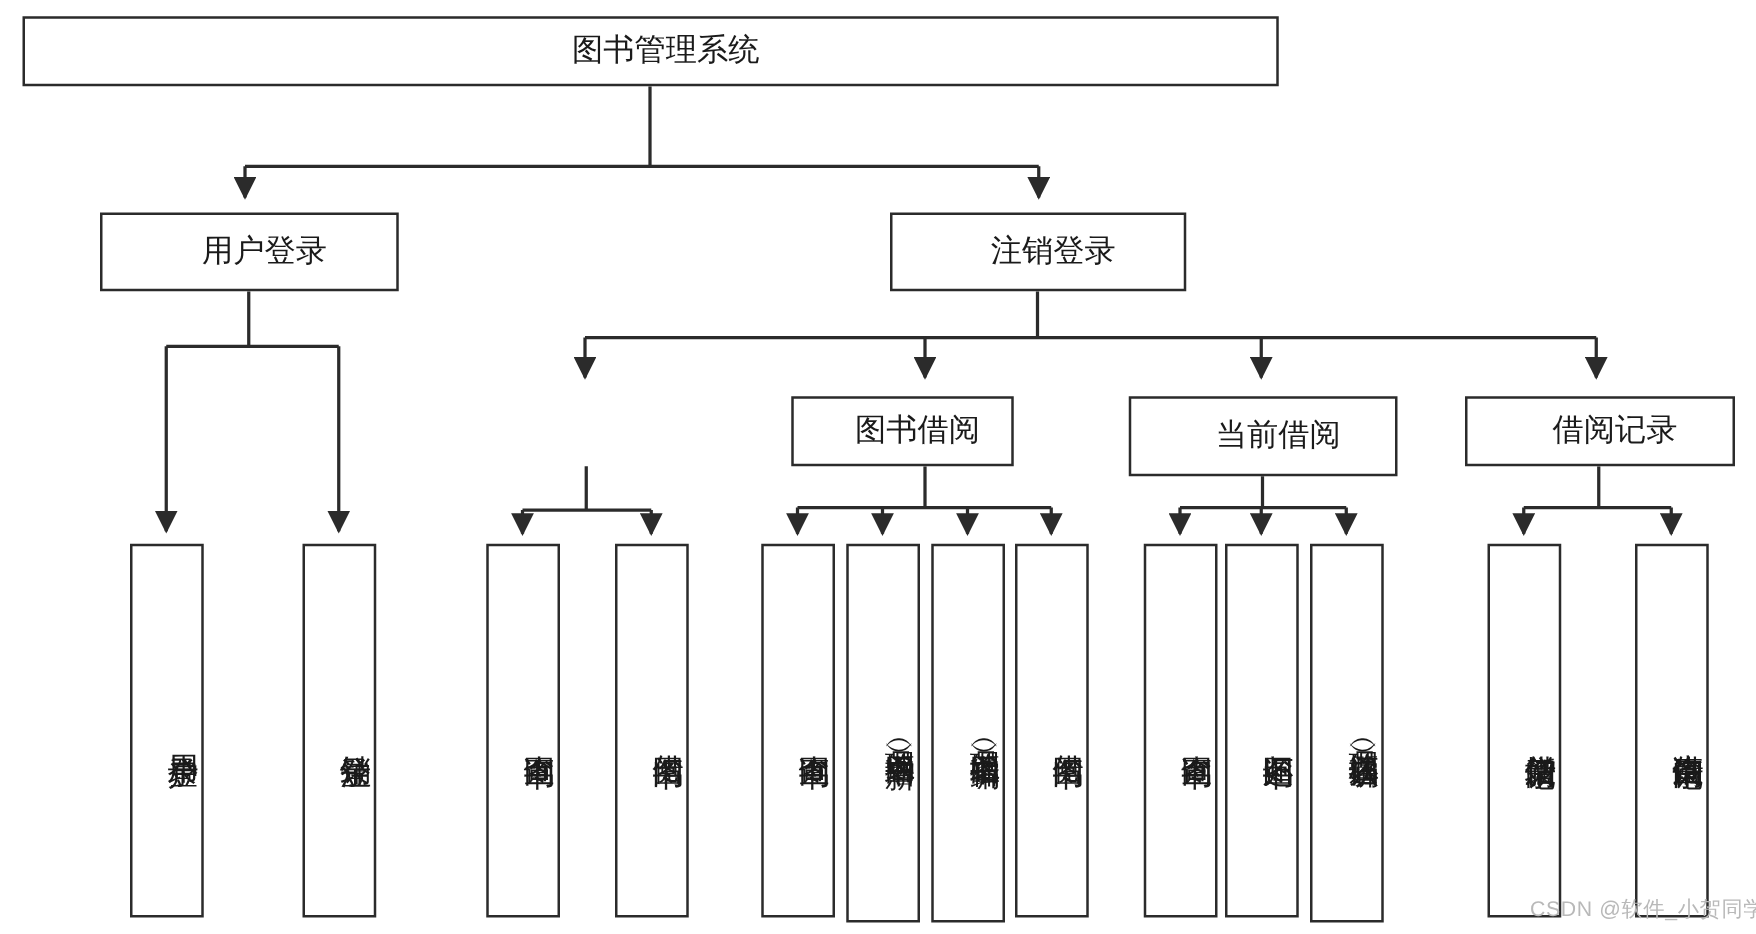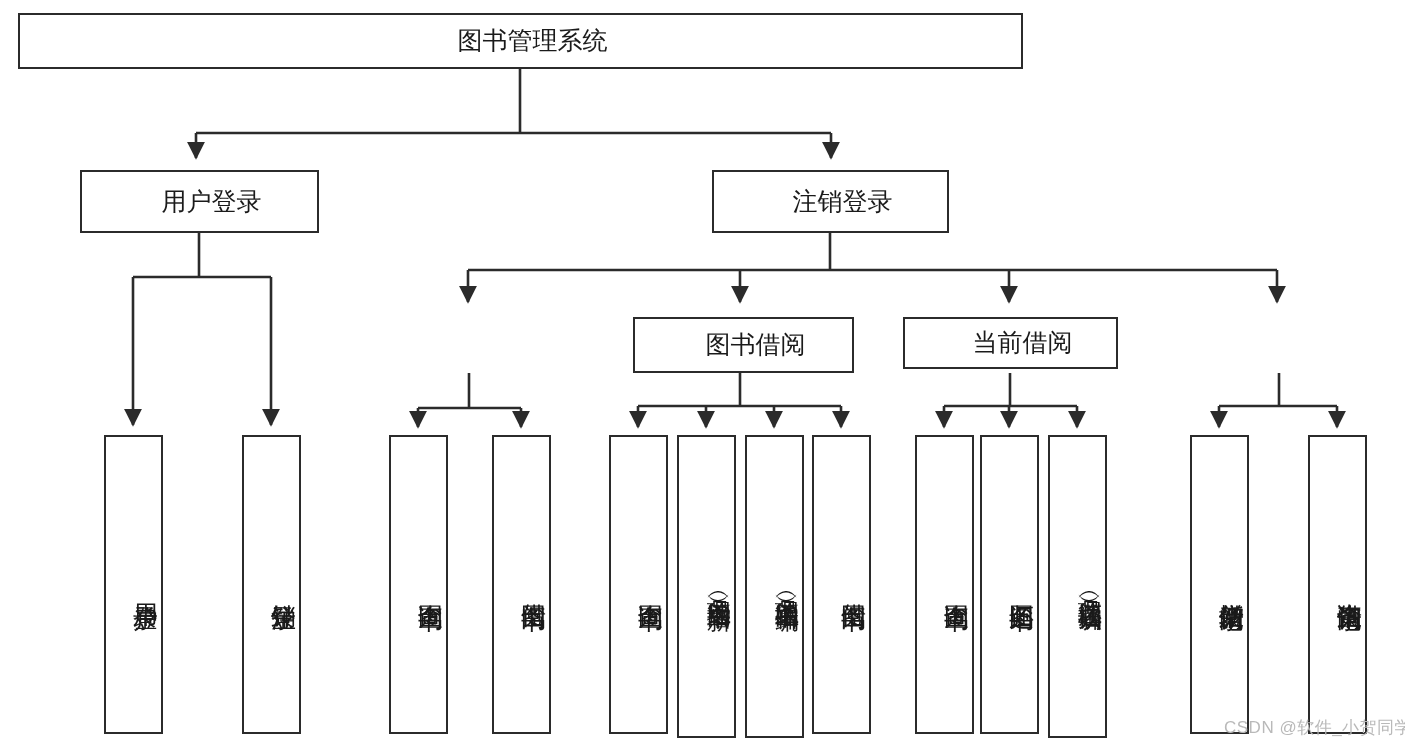--- a/index.html
+++ b/index.html
@@ -127,25 +127,28 @@
     <span class="label">图书管理系统</span>
   </div>
 
   <div class="node horiz" style="left:80px; top:170px; width:239px; height:63px;">
     <span class="label">用户登录</span>
   </div>
   <div class="node horiz" style="left:712px; top:170px; width:237px; height:63px;">
     <span class="label">注销登录</span>
   </div>
 
-  <div class="node horiz" style="left:633px; top:317px; width:221px; height:56px;">
+  <div class="node horiz" style="left:633px; top:317px; width:178px; height:56px;">
     <span class="label">图书借阅</span>
   </div>
-  <div class="node horiz" style="left:903px; top:317px; width:215px; height:52px;">
+  <div class="node horiz" style="left:903px; top:317px; width:215px; height:64px;">
     <span class="label">当前借阅</span>
+  </div>
+  <div class="node horiz" style="left:1172px; top:317px; width:216px; height:56px;">
+    <span class="label">借阅记录</span>
   </div>
 
   <div class="node vert" style="left:104px; top:435px; width:59px; height:299px;">
     <span class="label">用户登录</span>
   </div>
   <div class="node vert" style="left:242px; top:435px; width:59px; height:299px;">
     <span class="label">注销登录</span>
   </div>
 
   <div class="node vert" style="left:389px; top:435px; width:59px; height:299px;">

